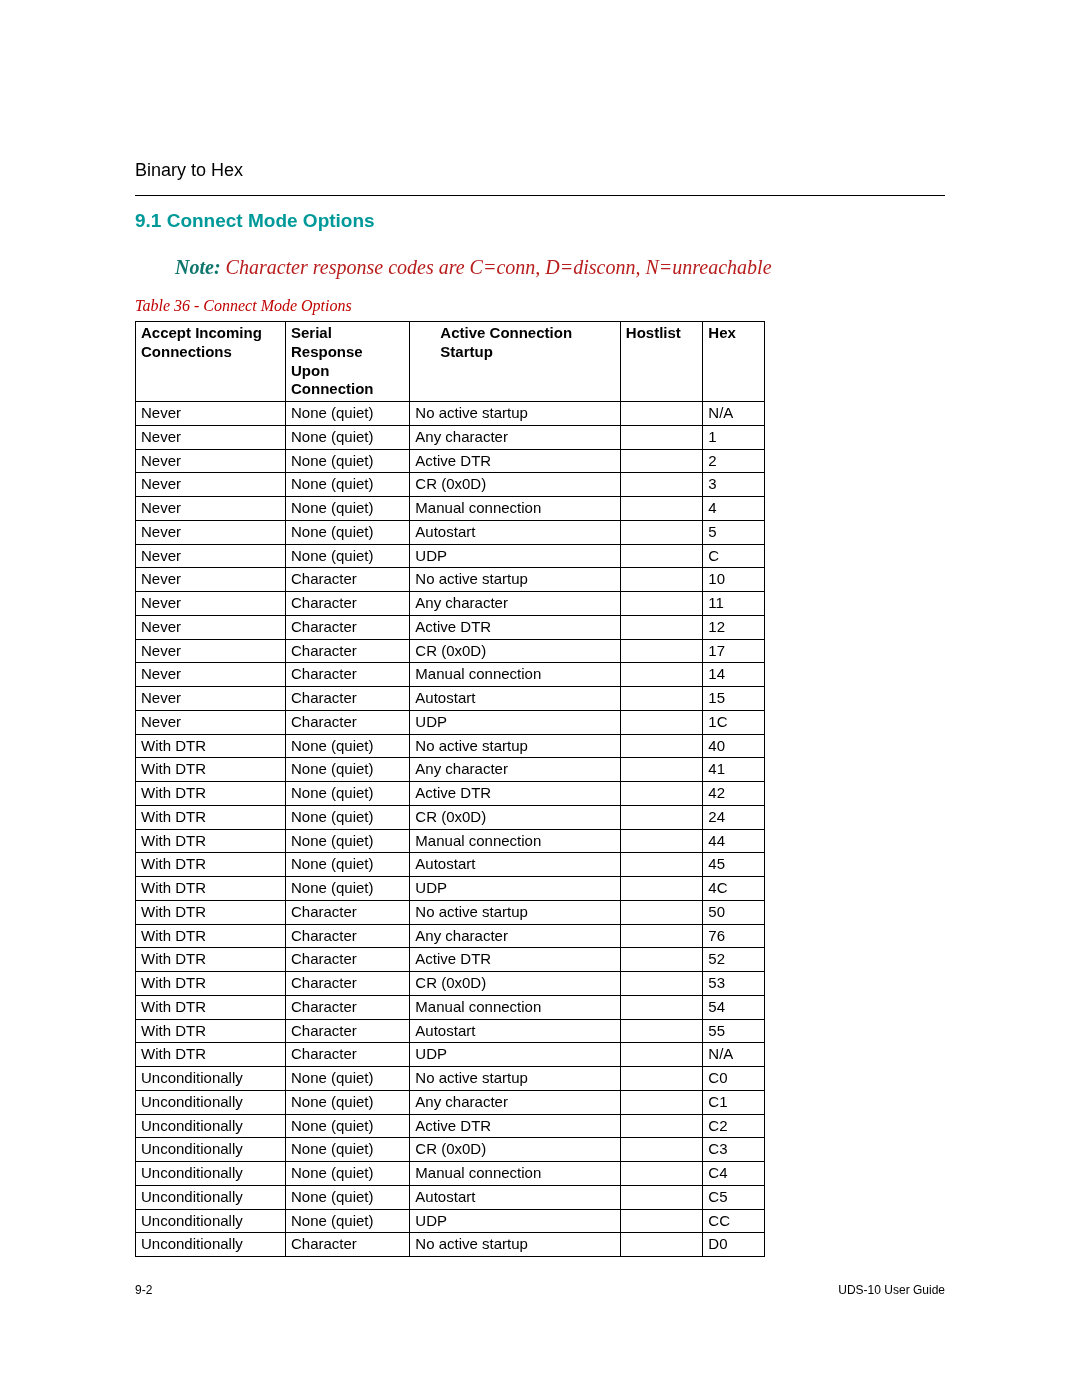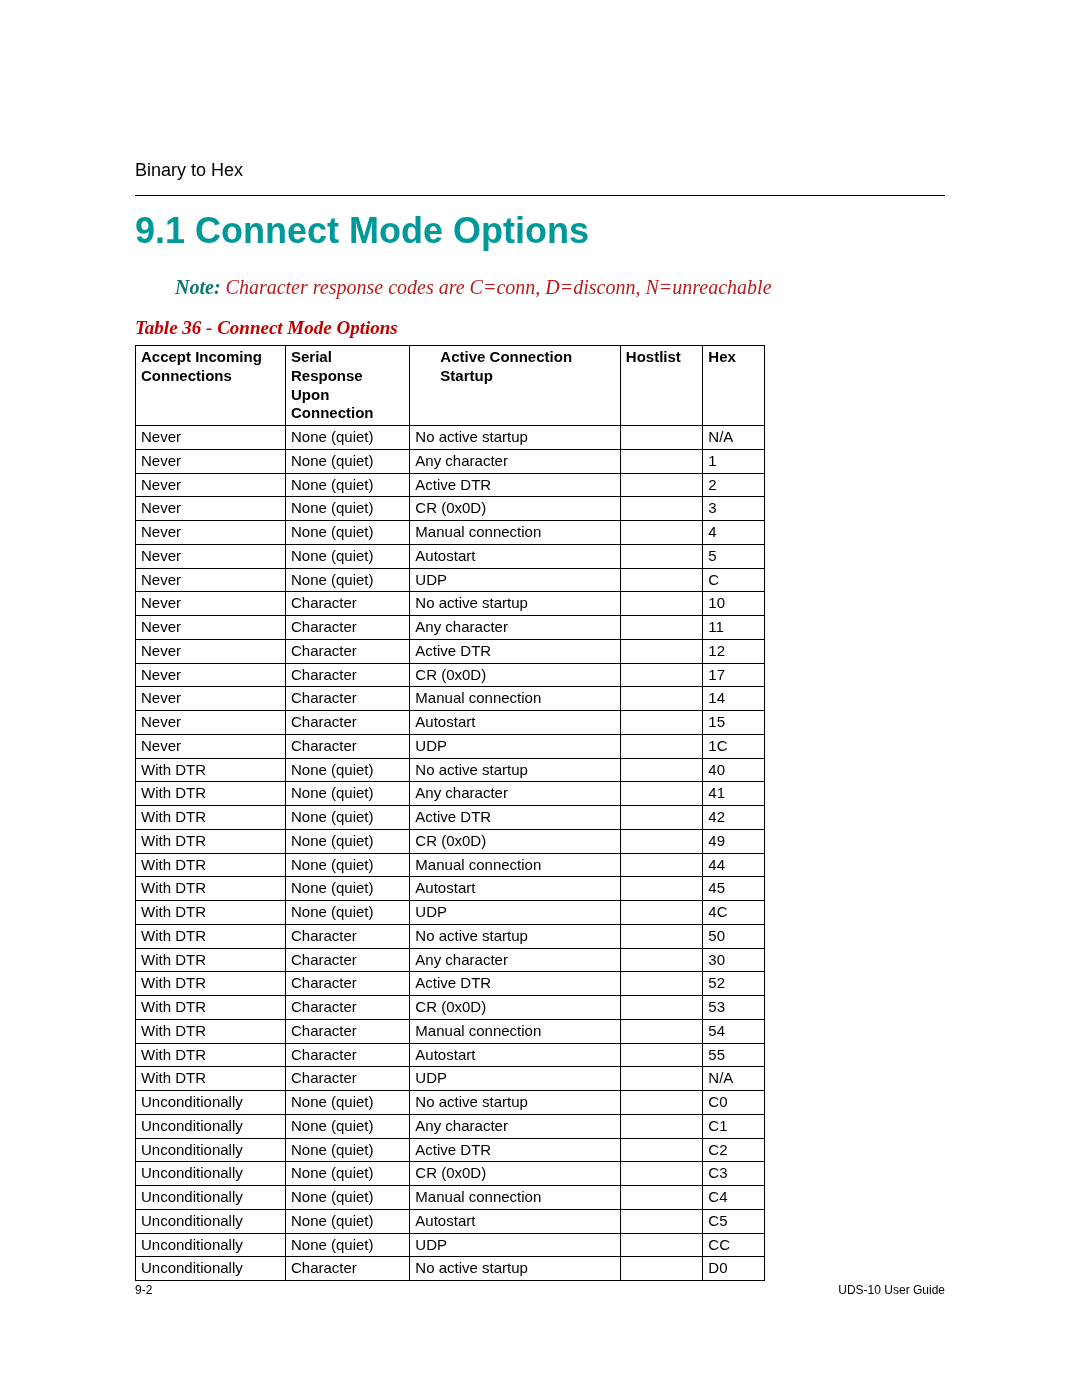--- a/index.html
+++ b/index.html
@@ -22,44 +22,44 @@
     font-size: 18px;
     margin-bottom: 14px;
   }
   .rule {
     border: 0;
     border-top: 1.5px solid #000;
     margin: 0 0 14px 0;
   }
   .section-heading {
     color: #009999;
-    font-size: 36px;
+    font-size: 19px;
     font-weight: bold;
     margin: 0 0 24px 0;
   }
   .note {
     font-family: "Times New Roman", Times, serif;
     font-style: italic;
     font-size: 20px;
     margin: 0 0 18px 40px;
   }
   .note-label {
     color: #0f766e;
     font-weight: bold;
     font-style: italic;
   }
   .note-text {
     color: #b91c1c;
   }
   .table-caption {
     font-family: "Times New Roman", Times, serif;
     font-style: italic;
-    font-weight: bold;
+    font-weight: normal;
     color: #c00000;
-    font-size: 19px;
+    font-size: 16px;
     margin: 0 0 6px 0;
   }
   table.options {
     border-collapse: collapse;
     width: 630px;
     font-size: 15px;
   }
   table.options th, table.options td {
     border: 1px solid #000;
     padding: 2px 5px;
@@ -230,21 +230,21 @@
           <td>None (quiet)</td>
           <td>Active DTR</td>
           <td></td>
           <td>42</td>
         </tr>
         <tr>
           <td>With DTR</td>
           <td>None (quiet)</td>
           <td>CR (0x0D)</td>
           <td></td>
-          <td>49</td>
+          <td>24</td>
         </tr>
         <tr>
           <td>With DTR</td>
           <td>None (quiet)</td>
           <td>Manual connection</td>
           <td></td>
           <td>44</td>
         </tr>
         <tr>
           <td>With DTR</td>
@@ -265,21 +265,21 @@
           <td>Character</td>
           <td>No active startup</td>
           <td></td>
           <td>50</td>
         </tr>
         <tr>
           <td>With DTR</td>
           <td>Character</td>
           <td>Any character</td>
           <td></td>
-          <td>30</td>
+          <td>76</td>
         </tr>
         <tr>
           <td>With DTR</td>
           <td>Character</td>
           <td>Active DTR</td>
           <td></td>
           <td>52</td>
         </tr>
         <tr>
           <td>With DTR</td>

